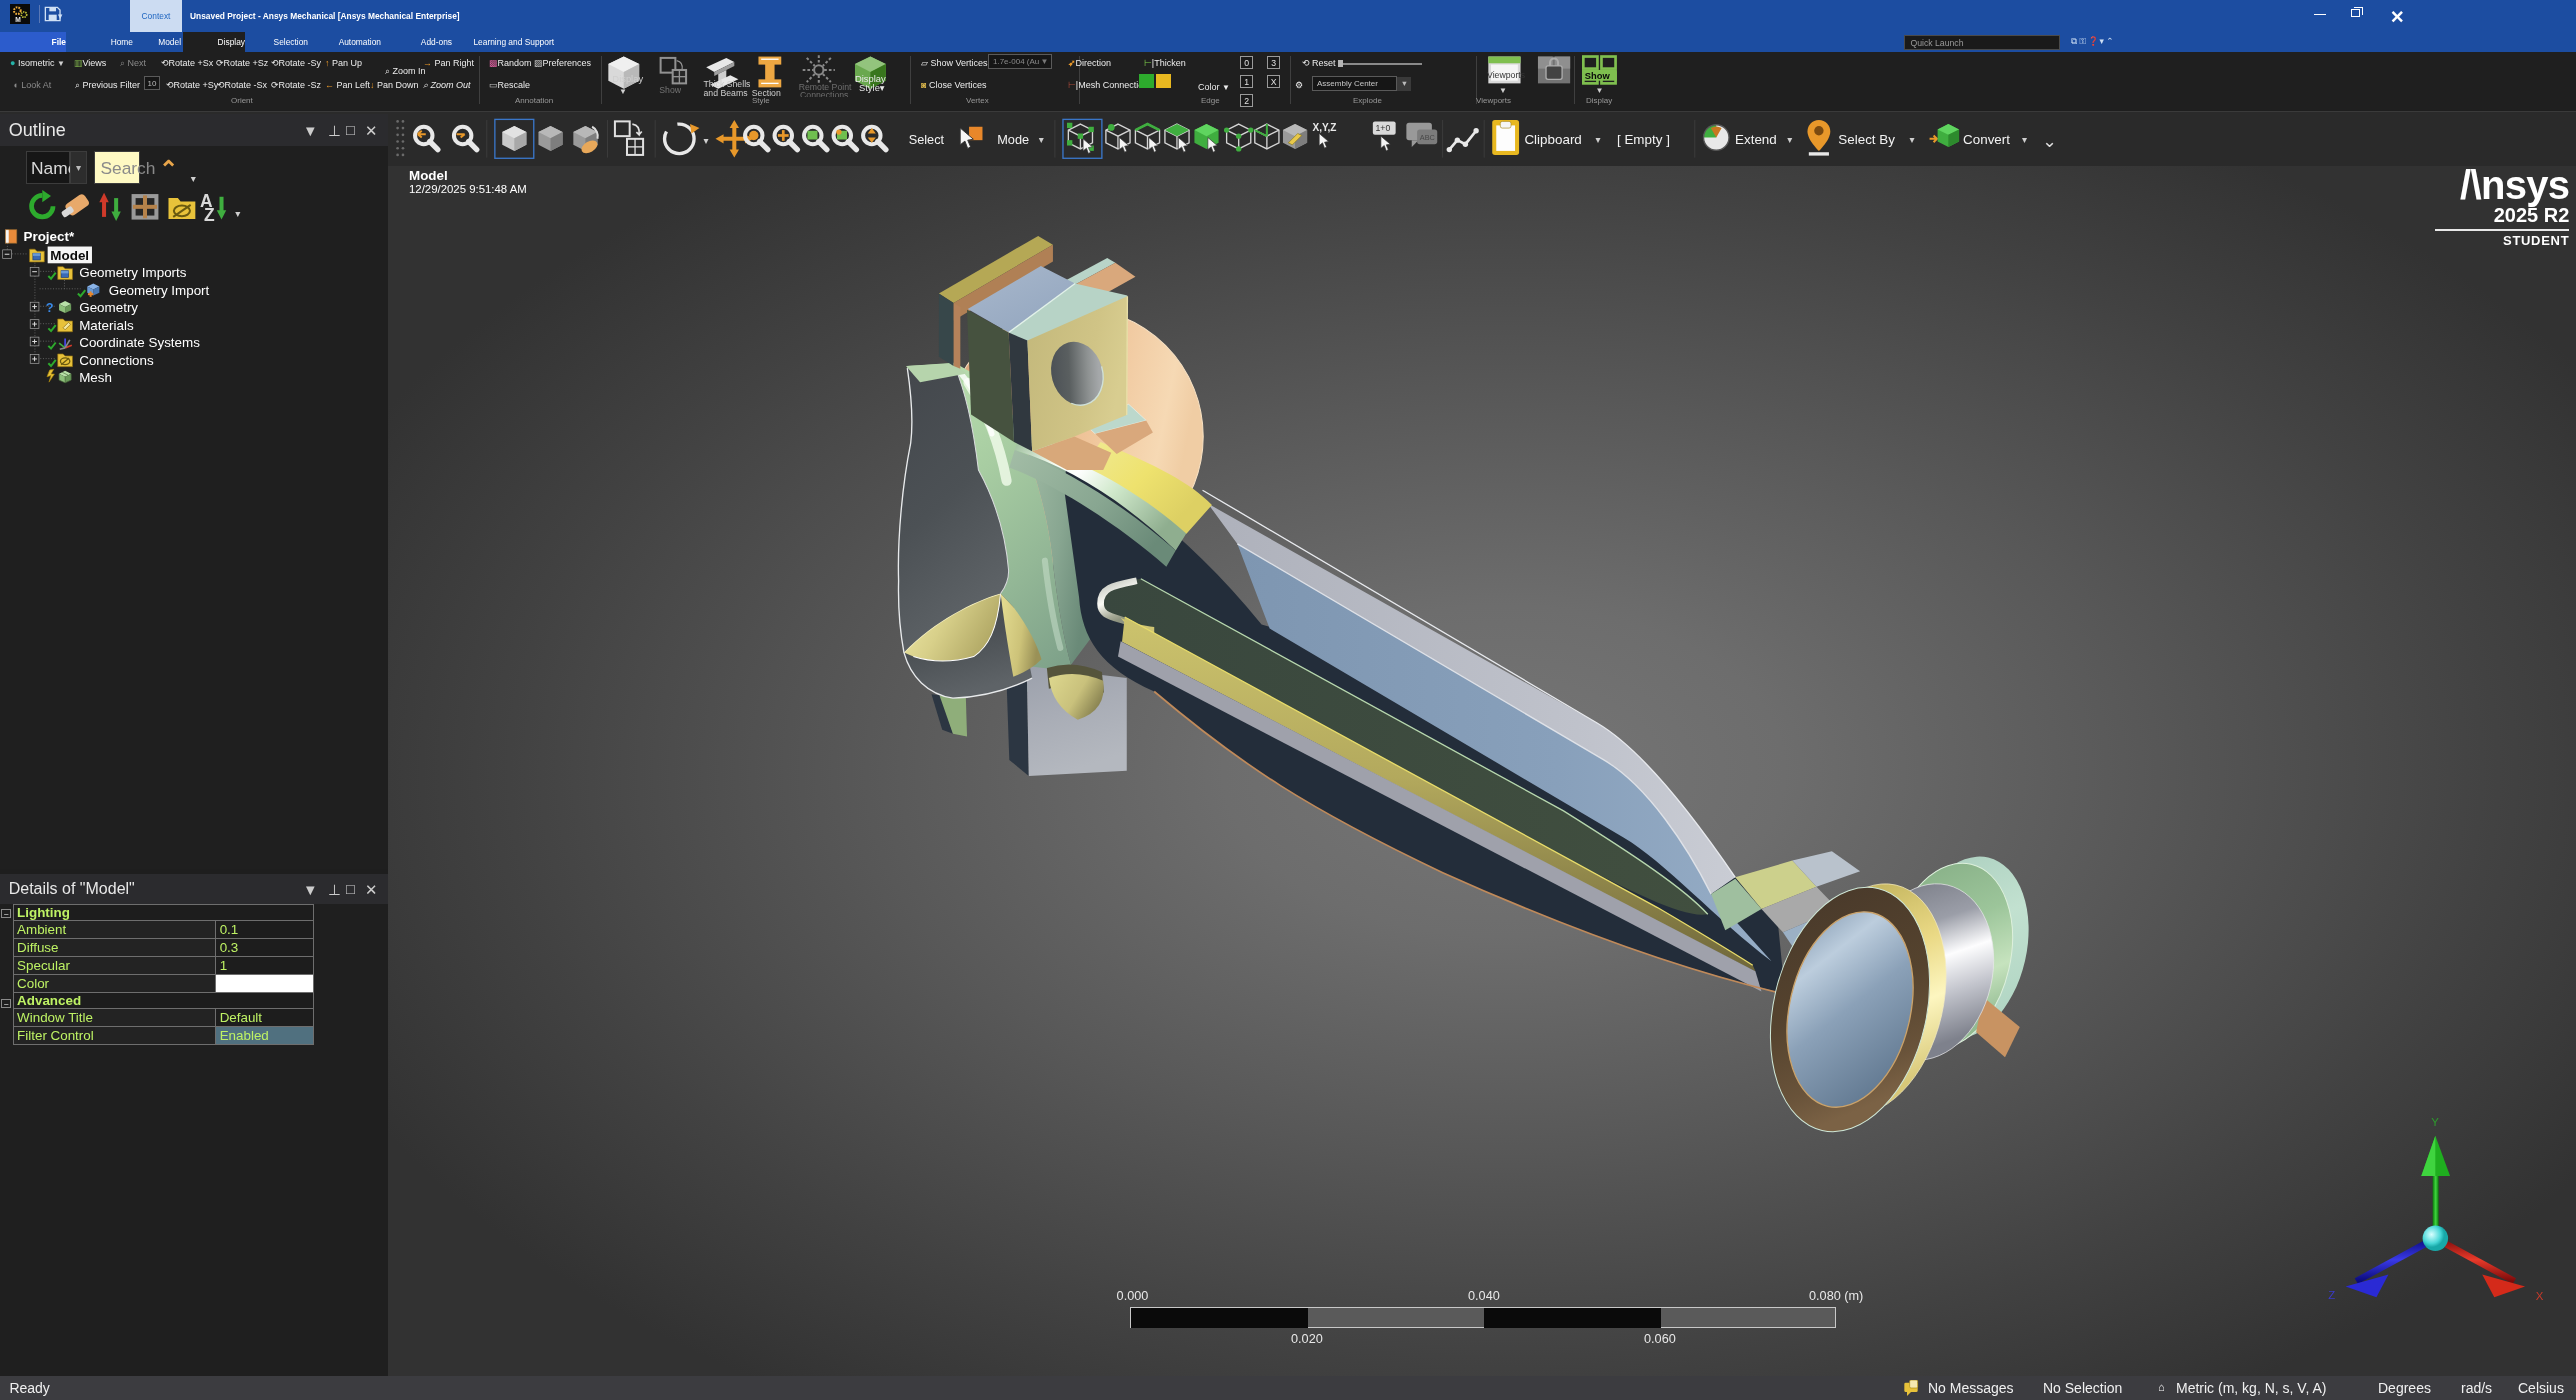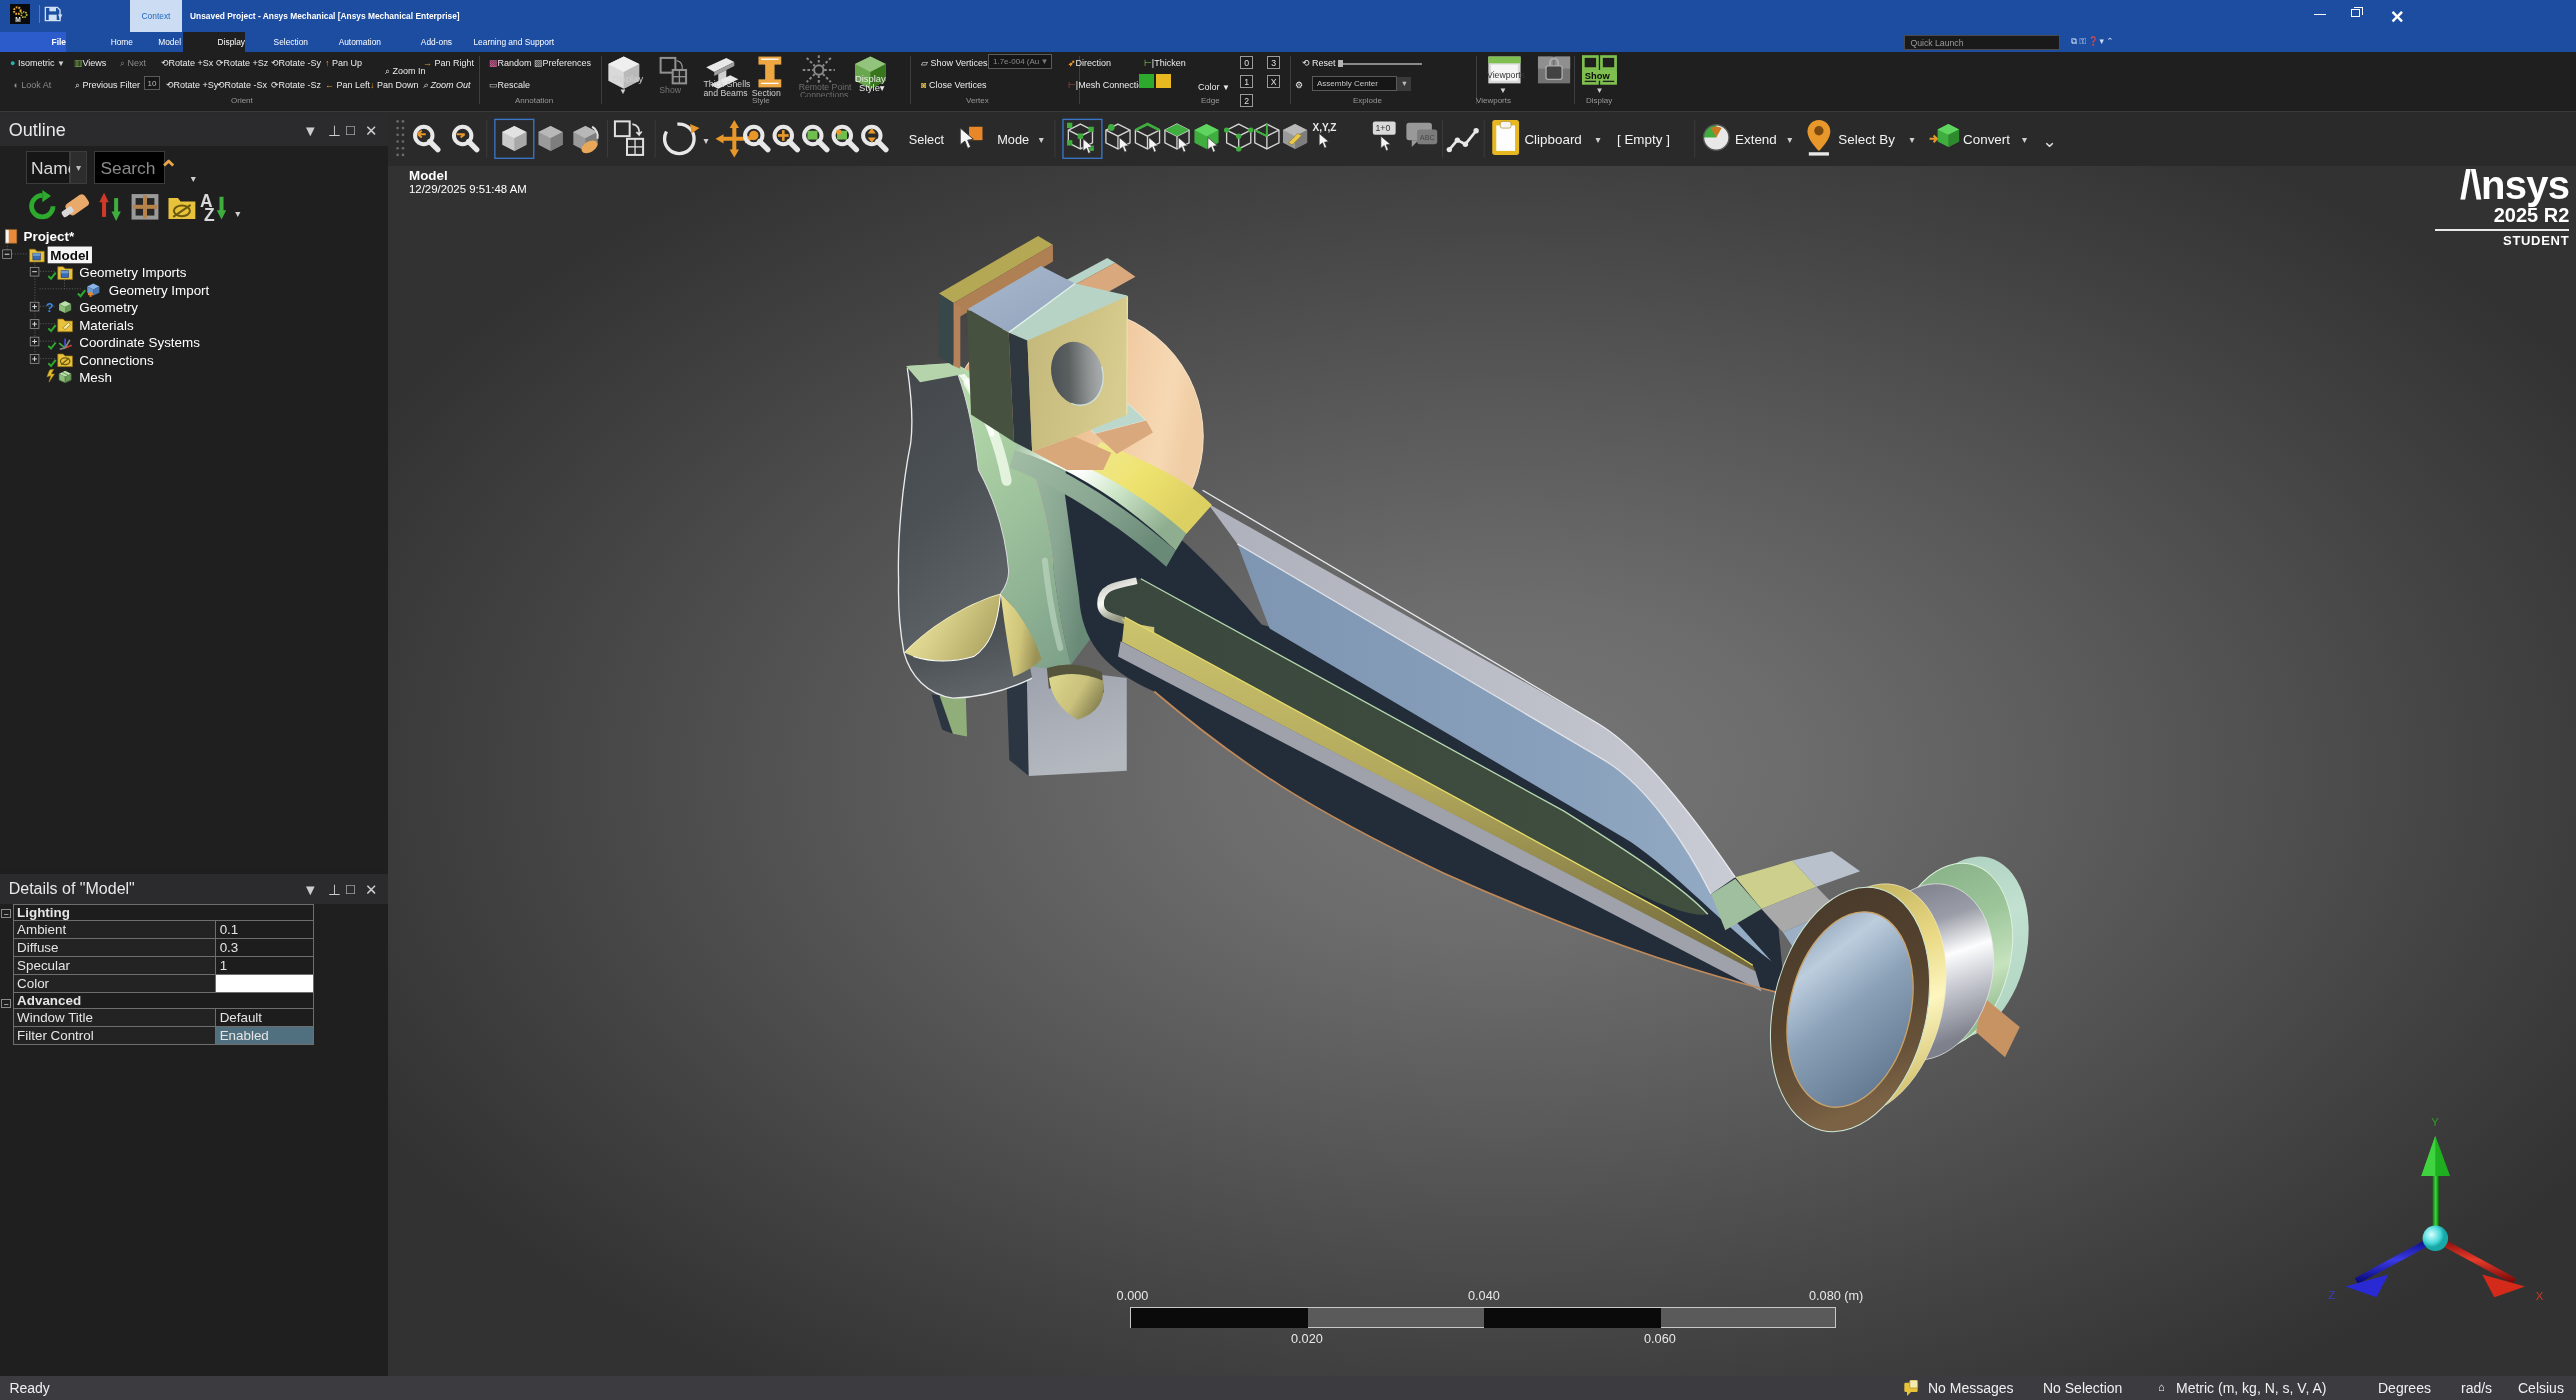--- a/index.html
+++ b/index.html
@@ -24,21 +24,21 @@
 .phead .ic { position:absolute; top:8px; color:#cccccc; font-size:14.8px;}
 
 .tab { position:absolute; top:0; height:21px; color:#ffffff; font-size:8.4px; text-align:right; line-height:21px; }
 .ri { position:absolute; color:#ededed; font-size:9px; height:14.8px; line-height:14.8px; white-space:nowrap; }
 .ri.dis { color:#8a8a8a; }
 .ri .org { color:#e8982a; font-weight:bold; }
 .ricon { color:#cfcfcf; }
 .rlabel { position:absolute; top:44px; color:#989898; font-size:8px; }
 .rdiv { position:absolute; top:4px; width:0.7px; height:48px; background:#3f3f3f; }
 .nbtn { position:absolute; width:13.4px; height:13.4px; border:0.7px solid #9a9a9a; color:#e0e0e0; font-size:8.7px; text-align:center; line-height:12px; background:#1a1a1a; }
-#dtable { position:absolute; left:12.7px; top:29.5px; width:301px; border-collapse:collapse; color:#e5e5e5; font-size:13.4px; table-layout:fixed; }
+#dtable { position:absolute; left:12.7px; top:29.5px; width:301px; border-collapse:collapse; color:#bef264; font-size:13.4px; table-layout:fixed; }
 #dtable td { border:0.7px solid #6e6e6e; height:18px; padding:0 0 0 3.4px; background:#1d1d1d; overflow:hidden; white-space:nowrap; }
 #dtable td:first-child { width:76px; background:#232323; }
 #dtable tr.grp td { font-weight:bold; background:#1d1d1d; height:14.8px; }
 </style>
 </head>
 <body>
 
 <div id="titlebar">
 
   <div class="abs" style="left:10px;top:4px;width:20px;height:20px;background:#0a0a0a;"><svg width="20" height="20" viewBox="0 0 30 30">
@@ -433,21 +433,21 @@
   <div class="phead" style="height:32px;">
     <span class="t">Outline</span>
     <span class="ic" style="left:303px;top:9.4px;">▼</span>
     <span class="ic" style="left:328px;">⊥</span>
     <span class="ic" style="left:346px;">□</span>
     <span class="ic" style="left:365px;">✕</span>
   </div>
 
   <div class="abs" style="left:26px;top:37px;width:44px;height:33px;background:#161616;border:0.7px solid #3c3c3c;color:#d8d8d8;font-size:17.4px;line-height:32px;padding-left:4px;">Name</div>
   <div class="abs" style="left:70px;top:37px;width:17px;height:33px;background:#2d2d2d;border:0.7px solid #3c3c3c;color:#bbb;font-size:8.7px;text-align:center;line-height:32px;">▼</div>
-  <div class="abs" style="left:94px;top:37px;width:71px;height:33px;background:#000000;border:0.7px solid #3c3c3c;color:#8a8a8a;font-size:17.4px;line-height:32px;padding-left:5.4px;">Search</div>
+  <div class="abs" style="left:94px;top:37px;width:46px;height:33px;background:#fef9c3;border:0.7px solid #3c3c3c;color:#8a8a8a;font-size:17.4px;line-height:32px;padding-left:5.4px;">Search</div>
   <div class="abs" style="left:159px;top:42px;color:#e8a54a;font-size:23px;font-weight:bold;">⌃</div>
   <div class="abs" style="left:189px;top:60px;color:#cfcfcf;font-size:8.7px;">▼</div>
 
   <svg class="abs" style="left:0;top:76px;" width="388" height="35" viewBox="0 0 578 52">
     <g fill="none">
       <path d="M63 8 a16 16 0 1 0 16 16" stroke="#2daa2d" stroke-width="7"></path>
       <polygon points="63,0 63,18 76,9" fill="#2daa2d"></polygon>
       <rect x="98" y="12" width="34" height="20" rx="6" fill="#e8a96a" transform="rotate(-35 115 22)"></rect>
       <rect x="92" y="28" width="18" height="10" rx="3" fill="#d8d8d8" transform="rotate(-35 100 33)"></rect>
       <line x1="155" y1="14" x2="155" y2="40" stroke="#d03a2a" stroke-width="6"></line>

